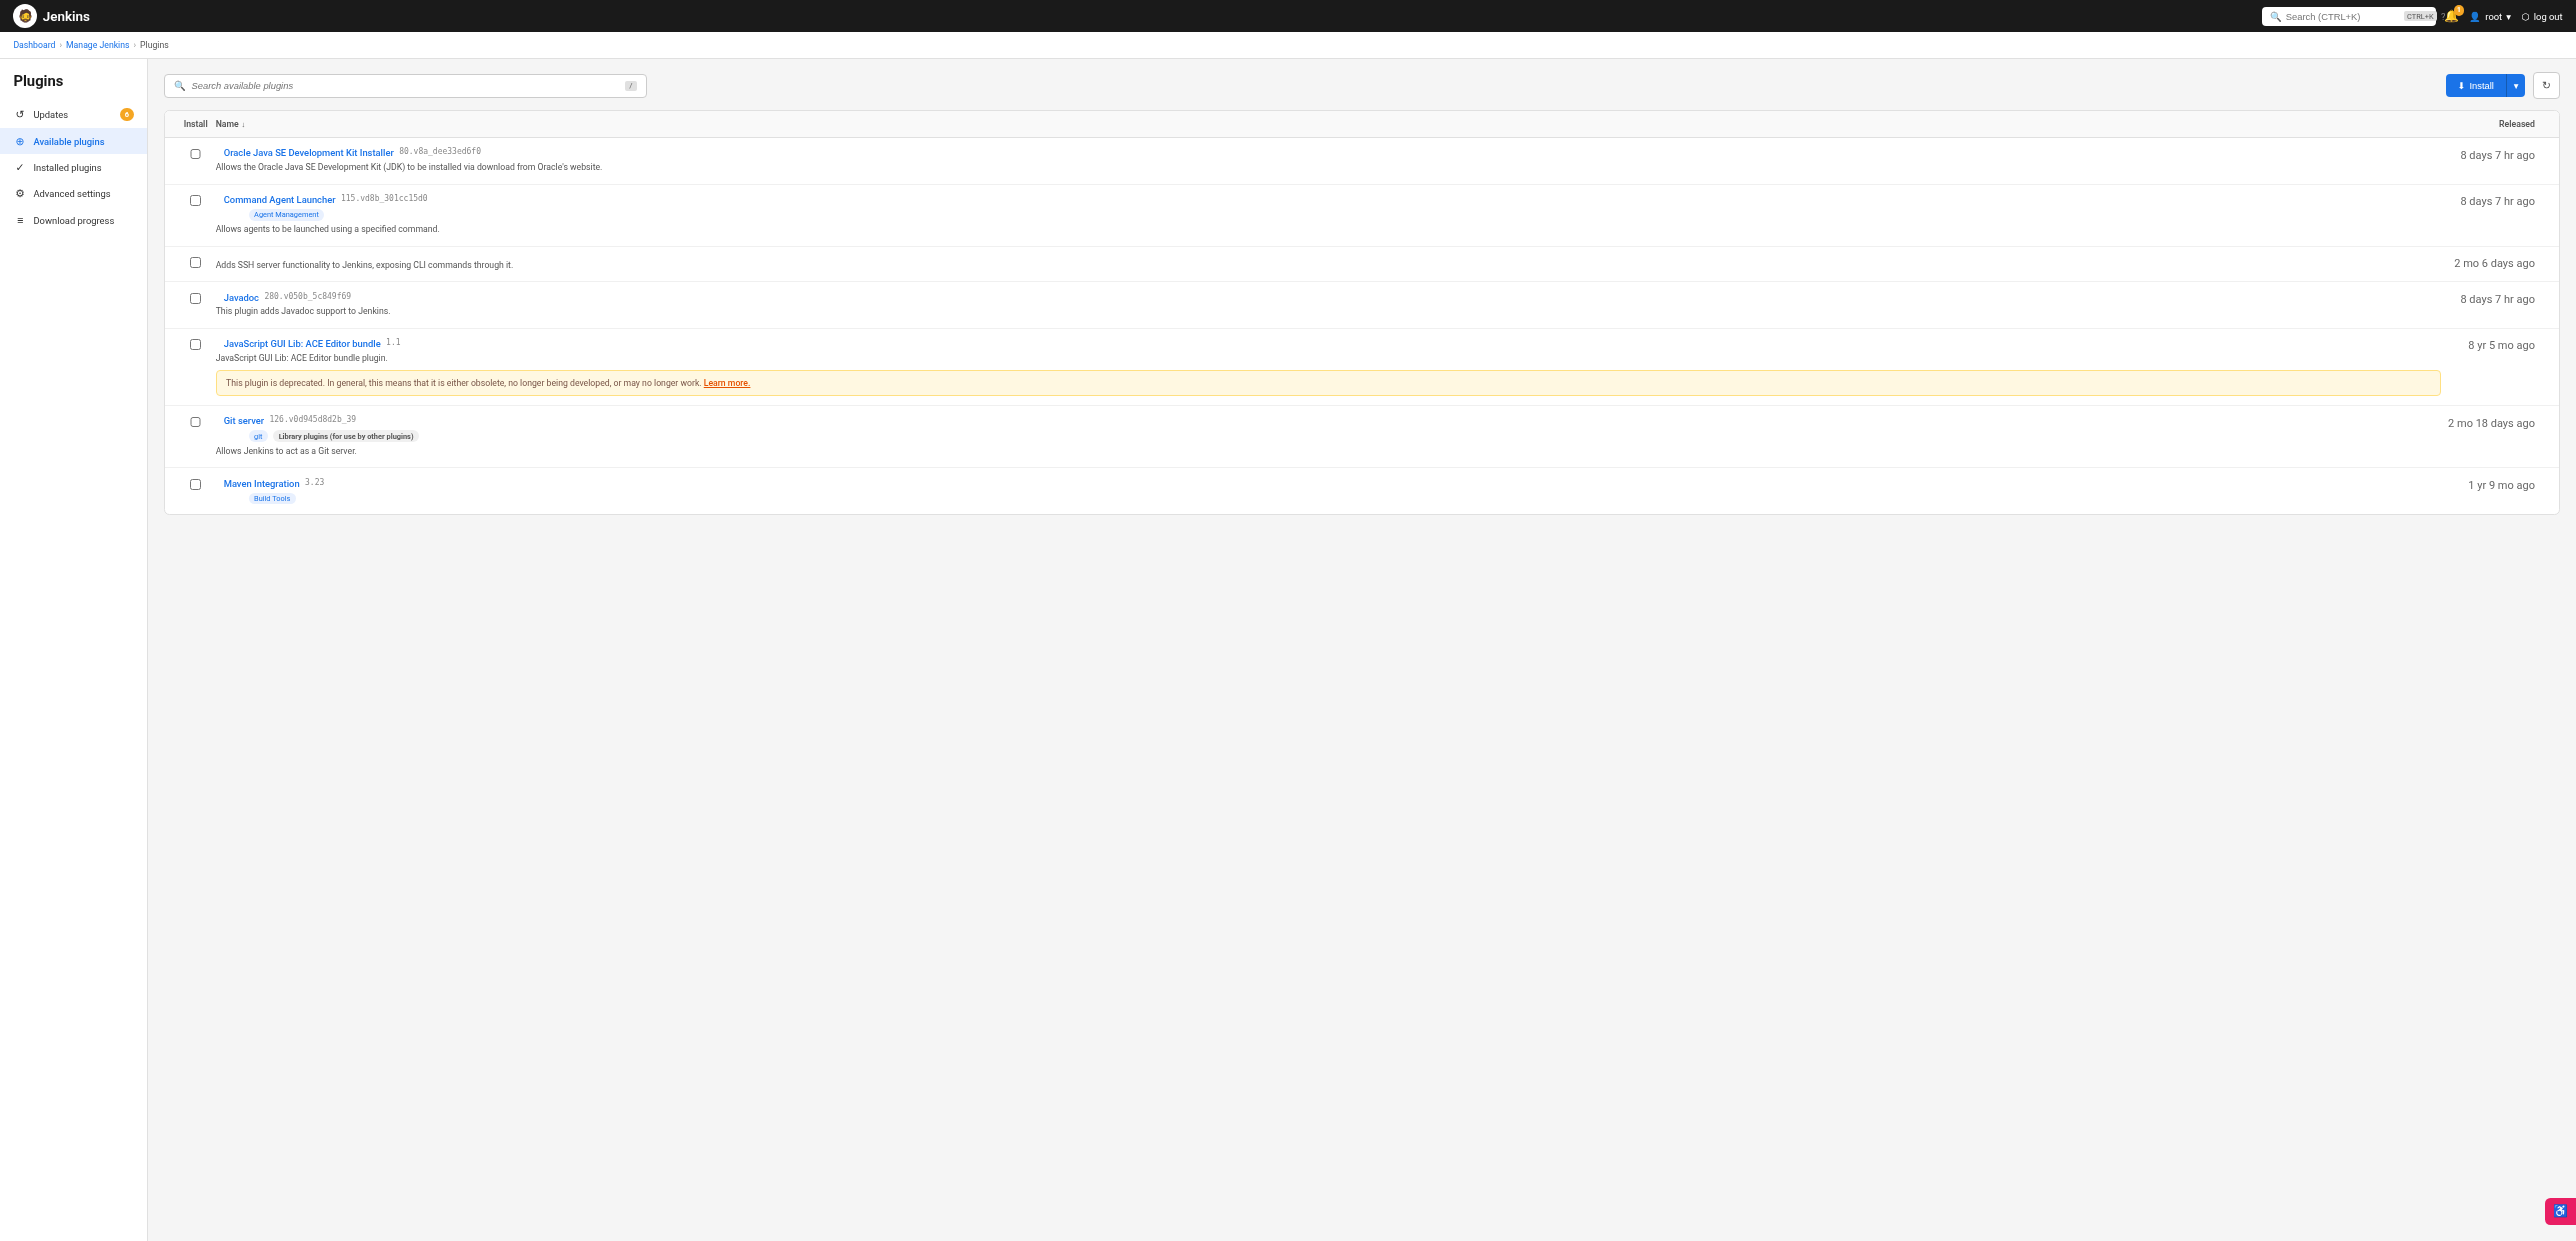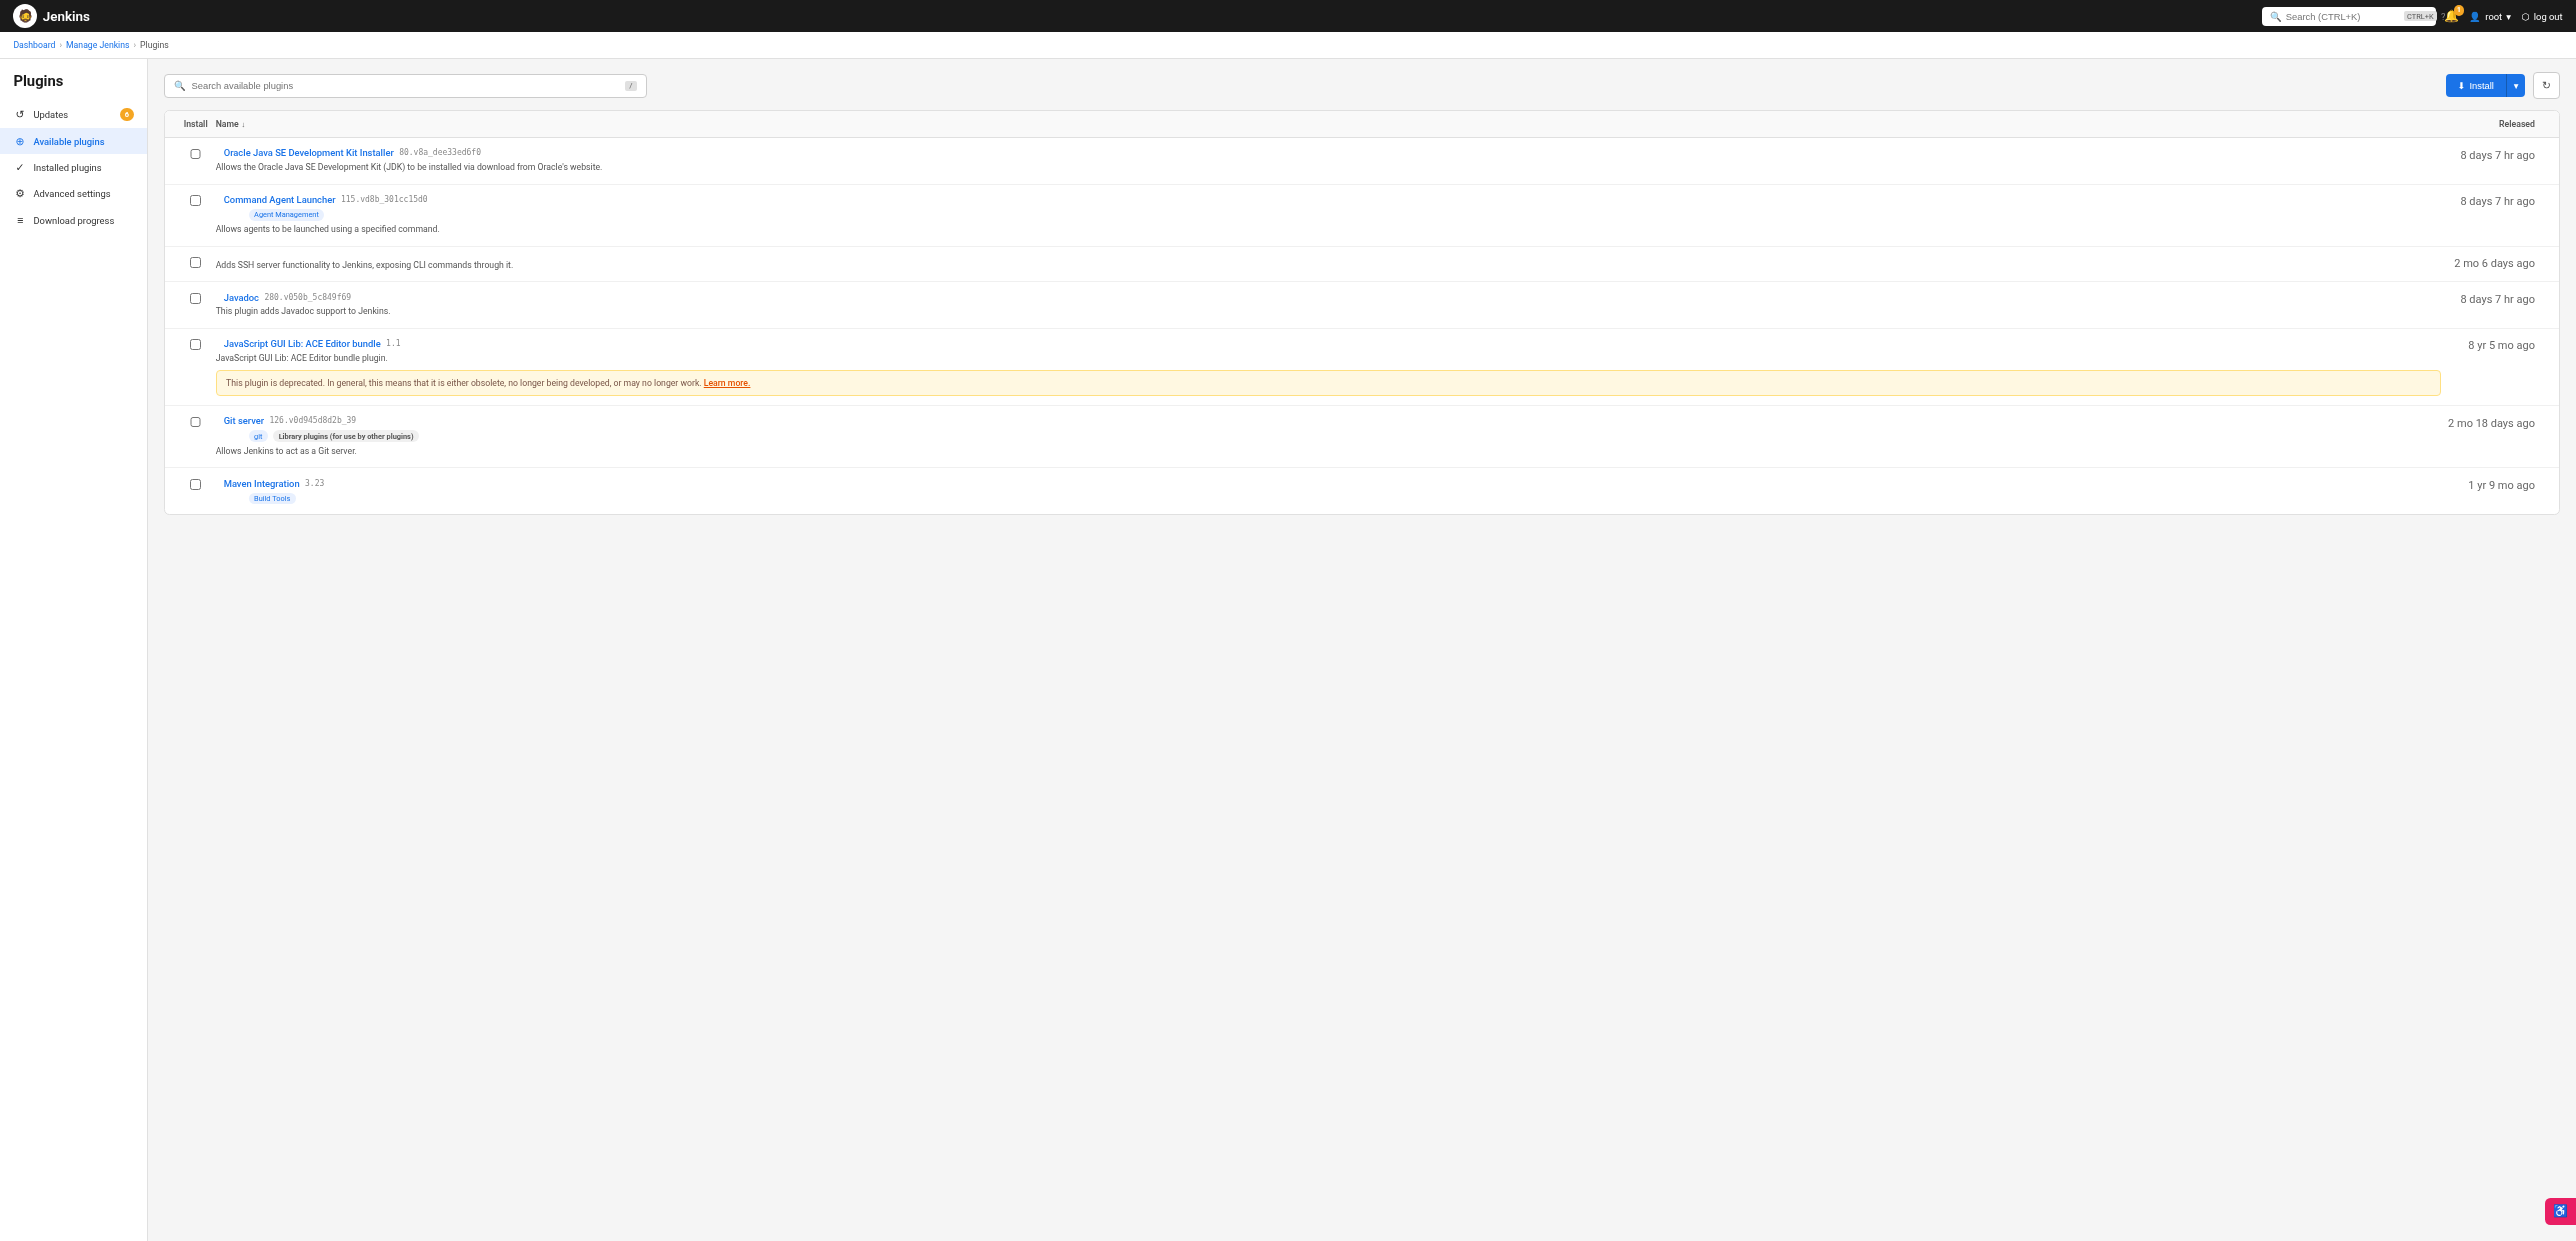--- a/index.html
+++ b/index.html
@@ -200,20 +200,21 @@
       flex: 1;
       max-width: 483px;
     }
     .search-plugins input {
       border: none;
       outline: none;
       font-size: 9.4px;
       width: 100%;
       background: transparent;
       color: #333;
+      font-style: italic;
     }
     .search-plugins .slash-kbd {
       background: #e0e0e0;
       border-radius: 2px;
       padding: 0.7px 4px;
       font-size: 8px;
       color: #666;
     }
     .toolbar-spacer { flex: 1; }
     .install-btn-group {
@@ -290,21 +291,20 @@
     }
     .plugin-checkbox input[type="checkbox"] {
       width: 10.7px;
       height: 10.7px;
       cursor: pointer;
     }
 
     .plugin-info {}
     .plugin-name-line {
       display: flex;
-      align-items: center;
       gap: 5.4px;
       flex-wrap: wrap;
       padding-left: 8px;
     }
     .plugin-name {
       color: #1a73e8;
       font-weight: 500;
       font-size: 9.4px;
       cursor: pointer;
       text-decoration: none;

